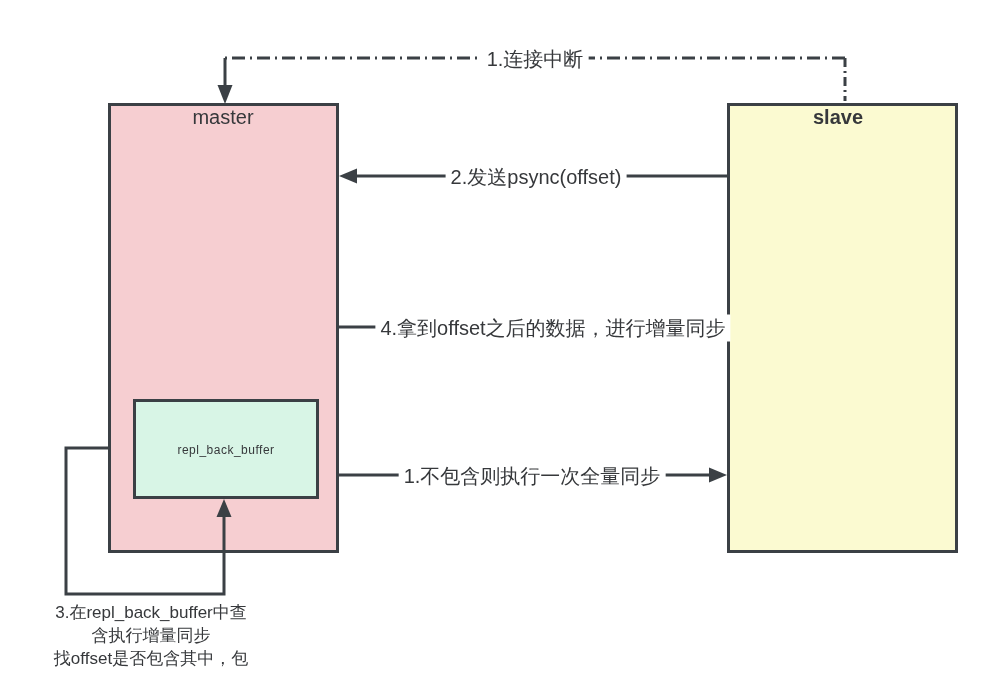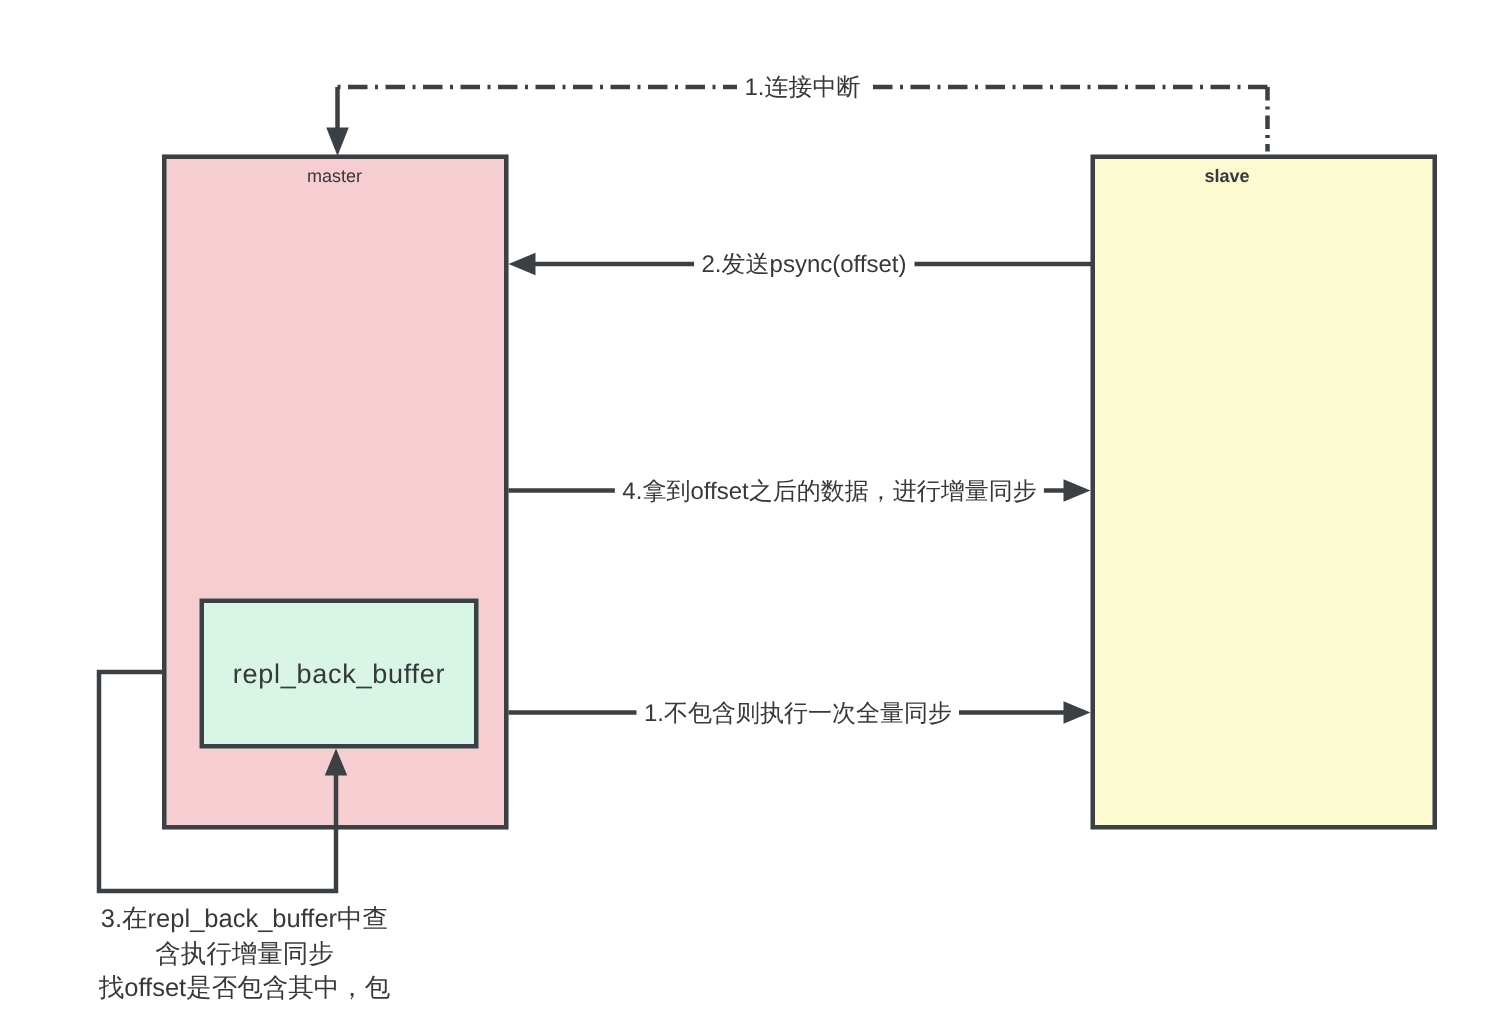--- a/index.html
+++ b/index.html
@@ -13,39 +13,39 @@
   html,body{margin:0;padding:0;background:var(--background);}
   body{font-family:"Liberation Sans","DejaVu Sans",sans-serif;color:var(--text);}
   .canvas{position:relative;width:1000px;height:688px;background:var(--background);overflow:hidden;}
 
   .node{position:absolute;box-sizing:border-box;border:3px solid var(--stroke);}
   .node-master{left:108px;top:103px;width:231px;height:450px;background:var(--master-fill);}
   .node-slave{left:727px;top:103px;width:231px;height:450px;background:var(--slave-fill);}
   .node-buffer{left:133px;top:399px;width:186px;height:100px;background:var(--buffer-fill);z-index:2;}
 
   .node-title{position:absolute;transform:translate(-50%,-50%);white-space:nowrap;
-    font-size:12px;z-index:4;color:var(--text);}
+    font-size:20px;z-index:4;color:var(--text);}
   .title-master{left:223px;top:117px;}
-  .title-slave{left:818px;top:117px;font-weight:700;}
-  .title-buffer{left:226px;top:450px;font-size:18px;letter-spacing:.5px;}
+  .title-slave{left:838px;top:117px;font-weight:700;}
+  .title-buffer{left:226px;top:450px;font-size:12px;letter-spacing:.5px;}
 
   svg.wires{position:absolute;left:0;top:0;z-index:3;}
   .edge{stroke:var(--stroke);stroke-width:3;fill:none;}
   .edge.dashdot{stroke-dasharray:13 5 2 5;}
   .edge.dashdot-v{stroke-dasharray:9 4 2 4;}
   .head{fill:var(--stroke);stroke:none;}
 
   .edge-label{position:absolute;transform:translate(-50%,-50%);white-space:nowrap;
-    background:var(--background);padding:0 5px;font-size:16px;z-index:5;color:var(--text);}
+    background:var(--background);padding:0 5px;font-size:20px;z-index:5;color:var(--text);}
   .label-step1{left:535px;top:59px;}
   .label-step2{left:536px;top:177px;text-align:right;}
   .label-step4{left:553px;top:328px;}
   .label-step5{left:532px;top:476px;}
 
-  .step3-note{position:absolute;left:18px;top:601px;width:290px;text-align:center;
+  .step3-note{position:absolute;left:6px;top:601px;width:290px;text-align:center;
     font-size:17px;line-height:23px;z-index:5;color:var(--text);}
   .step3-note div{white-space:nowrap;}
 </style>
 </head>
 <body>
 
 <div class="canvas">
 
   <div class="node node-master"></div>
   <div class="node node-slave"></div>

